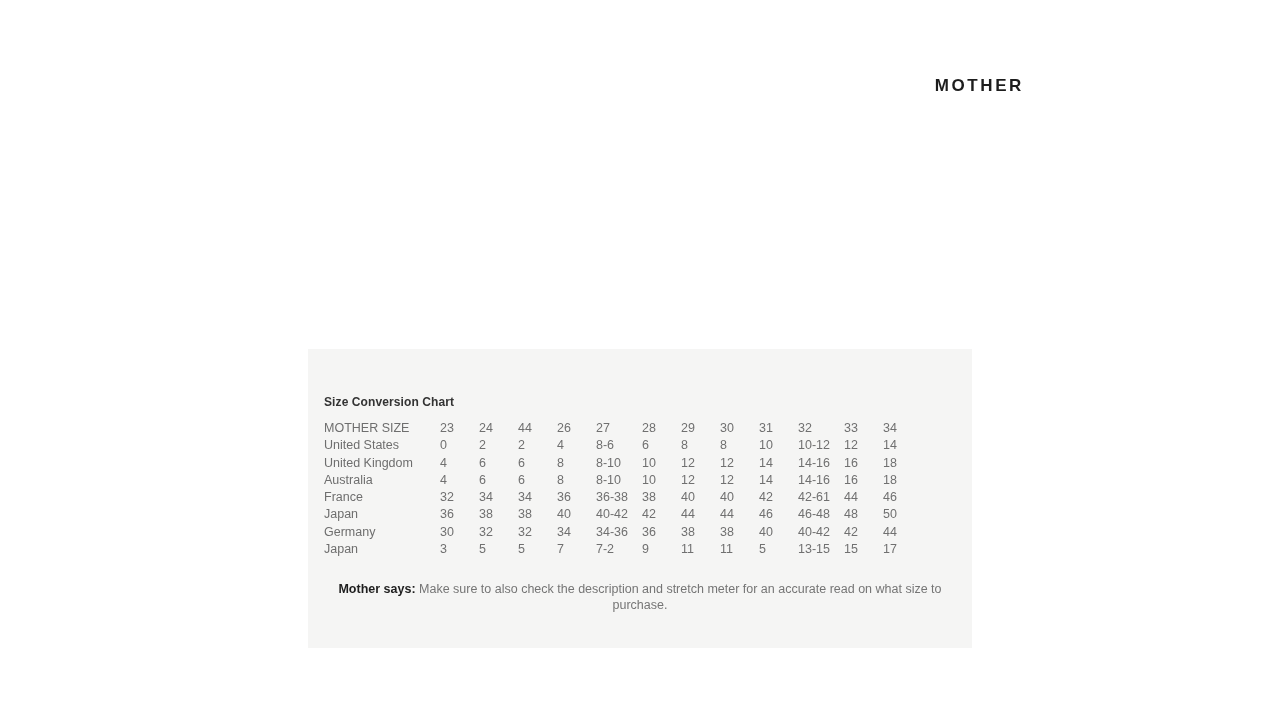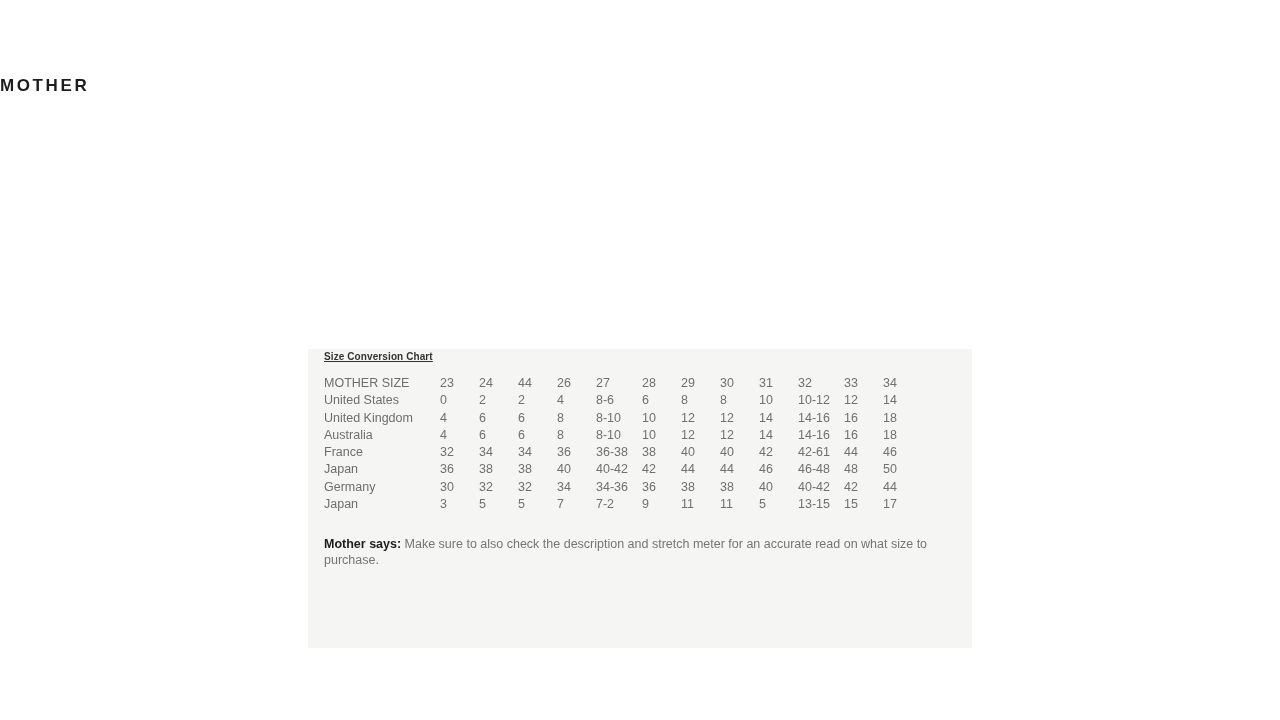--- a/index.html
+++ b/index.html
@@ -8,21 +8,21 @@
     background: #ffffff;
     font-family: "Liberation Sans", "DejaVu Sans", sans-serif;
     overflow: hidden;
     position: relative;
   }
   .page { position: relative; width: 1280px; height: 720px; background: #ffffff; }
 
   
   .site-header {
     position: absolute; top: 76px; left: 0; width: 1024px;
-    text-align: left;
+    text-align: right;
   }
   .brand-logo {
     display: inline-block;
     font-size: 17px;
     font-weight: 700;
     letter-spacing: 2.6px;
     color: #1d1d1d;
     line-height: 20px;
   }
 
@@ -35,26 +35,26 @@
     padding: 2px 16px 0 16px;
   }
   .panel-title {
     font-size: 37px;
     font-weight: 300;
     line-height: 44px;
     color: #3b3b3b;
     letter-spacing: 0.2px;
   }
   .table-heading {
-    font-size: 10px;
+    margin-top: 45px;
+    font-size: 12px;
     font-weight: 700;
     line-height: 12px;
     color: #333333;
     letter-spacing: 0.1px;
-    text-decoration: underline;
   }
   .size-table { margin-top: 12px; }
   .size-row {
     display: grid;
     grid-template-columns: 116px 39px 39px 39px 39px 46px 39px 39px 39px 39px 46px 39px 39px;
     height: 17.3px;
     align-items: center;
   }
   .size-cell {
     font-size: 12.5px;
@@ -63,20 +63,21 @@
     text-align: left;
     line-height: 17.3px;
   }
   .size-cell.row-label { color: #6e6e6e; }
 
   .note {
     margin-top: 23px;
     font-size: 12.5px;
     line-height: 16px;
     color: #757575;
+    text-align: center;
   }
   .note .note-bold {
     font-weight: 700;
     color: #1e1e1e;
   }
 </style>
 </head>
 <body>
 
 <div class="page">

